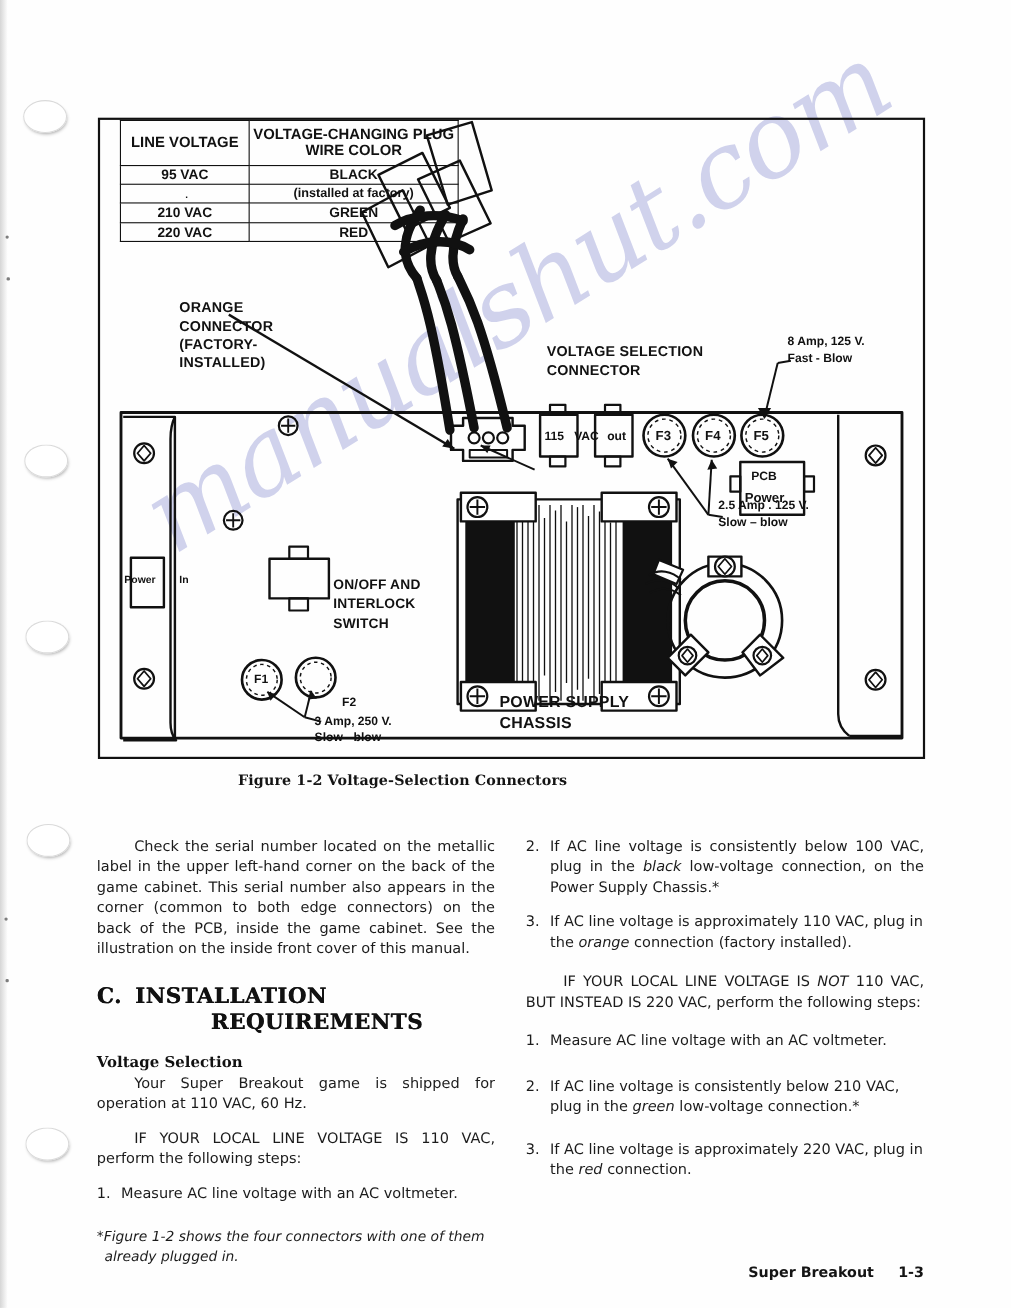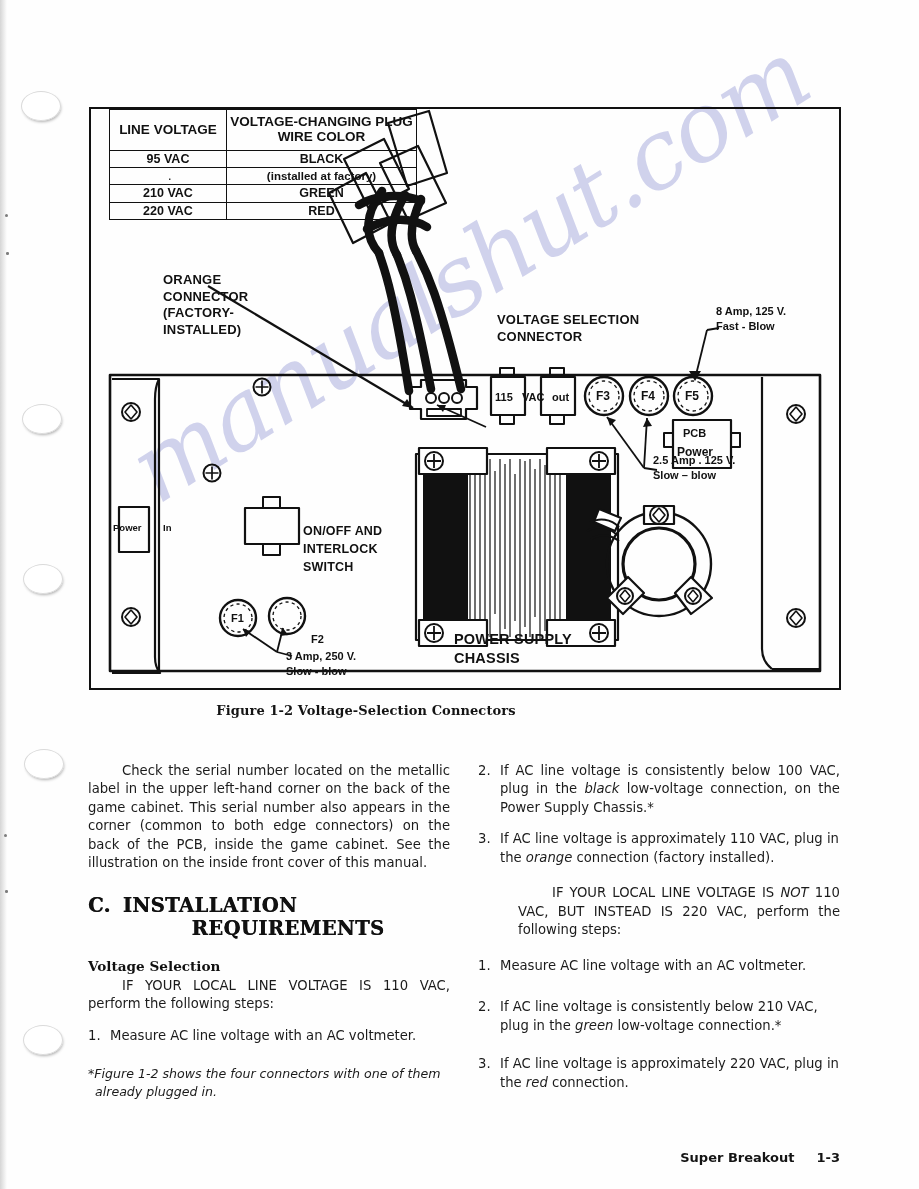--- a/index.html
+++ b/index.html
@@ -524,41 +524,42 @@
 
     <p class="para indent">Check the serial number located on the metallic label in the upper left-hand corner on the back of the game cabinet. This serial number also appears in the corner (common to both edge connectors) on the back of the PCB, inside the game cabinet. See the illustration on the inside front cover of this manual.</p>
 
     <h2 class="sec-head">
       <span class="sec-letter">C.</span><span>INSTALLATION</span>
       <span class="sec-title2">REQUIREMENTS</span>
     </h2>
 
     <h3 class="sub-head">Voltage Selection</h3>
 
+    <p class="para indent">Your Super Breakout game is shipped for operation at 110 VAC, 60 Hz.</p>
 
     <p class="para indent">IF YOUR LOCAL LINE VOLTAGE IS 110 VAC, perform the following steps:</p>
 
     <p class="numitem flush">
       <span class="num">1.</span><span>Measure AC line voltage with an AC voltmeter.</span>
     </p>
 
     <p class="footnote">*Figure 1-2 shows the four connectors with one of them already plugged in.</p>
   </div>
 
   <div class="col" id="col-right">
 
     <p class="numitem">
       <span class="num">2.</span><span>If AC line voltage is consistently below 100 VAC, plug in the </span><em class="it">black</em><span> low-voltage connection, on the Power Supply Chassis.*</span>
     </p>
 
     <p class="numitem flush">
       <span class="num">3.</span><span>If AC line voltage is approximately 110 VAC, plug in the </span><em class="it">orange</em><span> connection (factory installed).</span>
     </p>
 
-    <p class="para indent" style="margin-top:17px;margin-left:40px;">
+    <p class="para indent" style="margin-top:17px;">
       <span>IF YOUR LOCAL LINE VOLTAGE IS </span><em class="it">NOT</em><span> 110 VAC, BUT INSTEAD IS 220 VAC, perform the following steps:</span>
     </p>
 
     <p class="numitem flush" style="margin-top:17px;">
       <span class="num">1.</span><span>Measure AC line voltage with an AC voltmeter.</span>
     </p>
 
     <p class="numitem flush" style="margin-top:23px;">
       <span class="num">2.</span><span>If AC line voltage is consistently below 210 VAC, plug in the </span><em class="it">green</em><span> low-voltage connection.*</span>
     </p>

